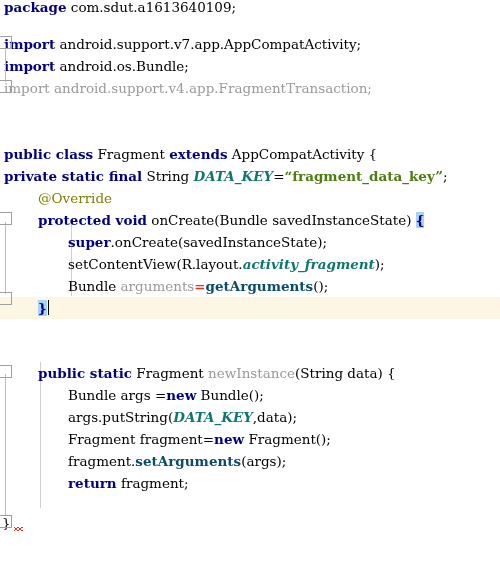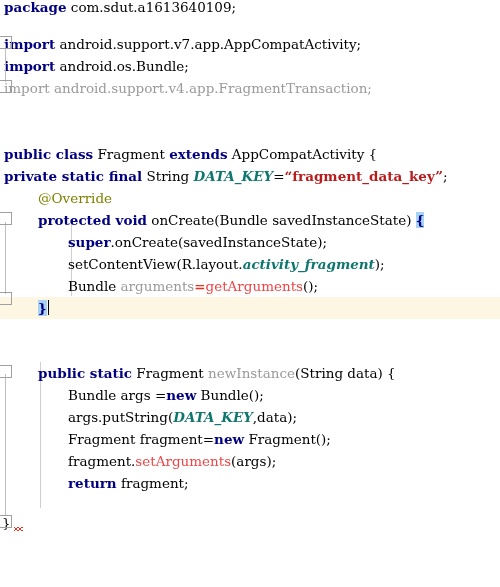--- a/index.html
+++ b/index.html
@@ -91,23 +91,23 @@
     white-space: pre;
     font-size: 13.5px;
     line-height: 22.3px;
   }
 
   
   .kw      { color: #000080; font-weight: bold; }
   .plain   { color: #000000; }
   .dim     { color: #9a9a9a; }
   .anno    { color: #808000; }
-  .str     { color: #b91c1c; font-weight: bold; }
+  .str     { color: #4d7c0f; font-weight: bold; }
   .statfld { color: #0f766e; font-weight: bold; font-style: italic; }
-  .err     { color: #ef4444; font-weight: normal; text-align: center; }
+  .err     { color: #0c4a6e; font-weight: bold; text-align: center; }
   .op-red  { color: #e8301a; font-weight: bold; }
   .brace-hl{ background: #a8d3f7; color: #000080; font-weight: bold; }
 
   
   .caret {
     display: inline-block;
     width: 1px;
     height: 15px;
     background: #000000;
     vertical-align: -2px;

